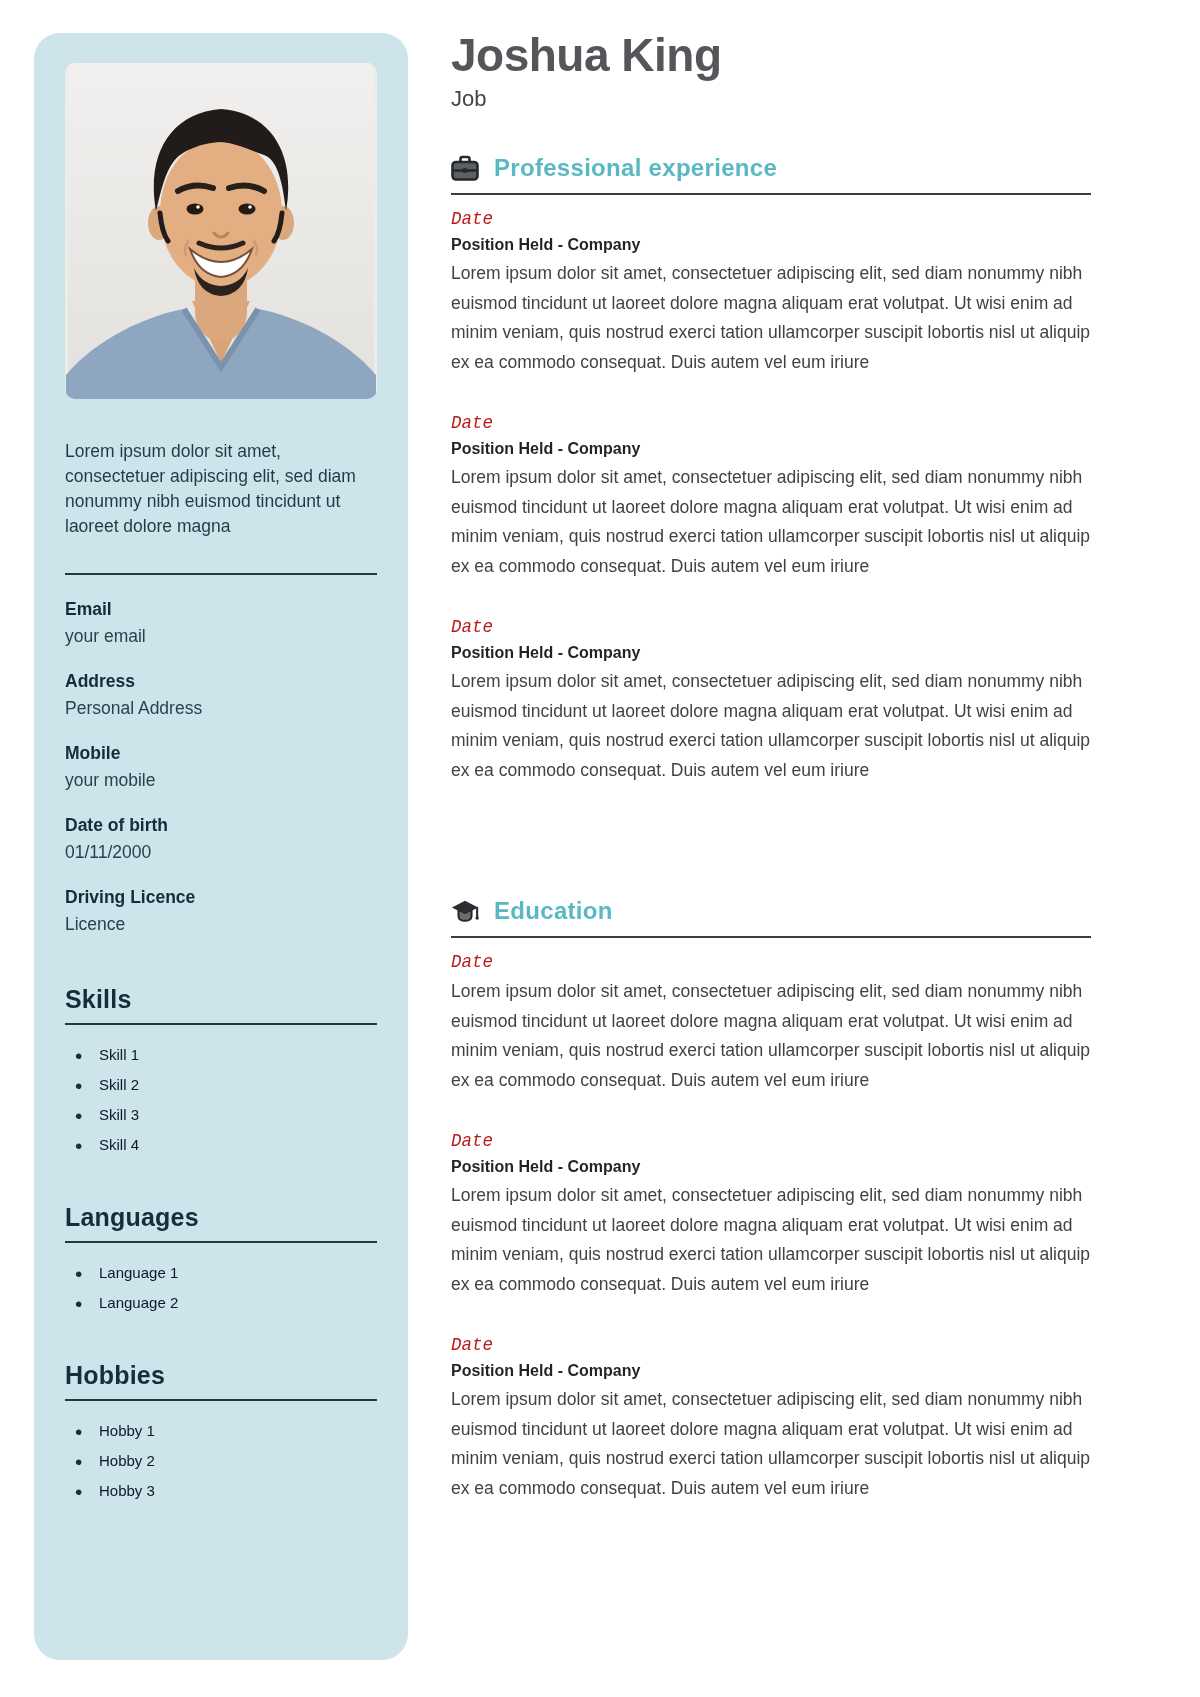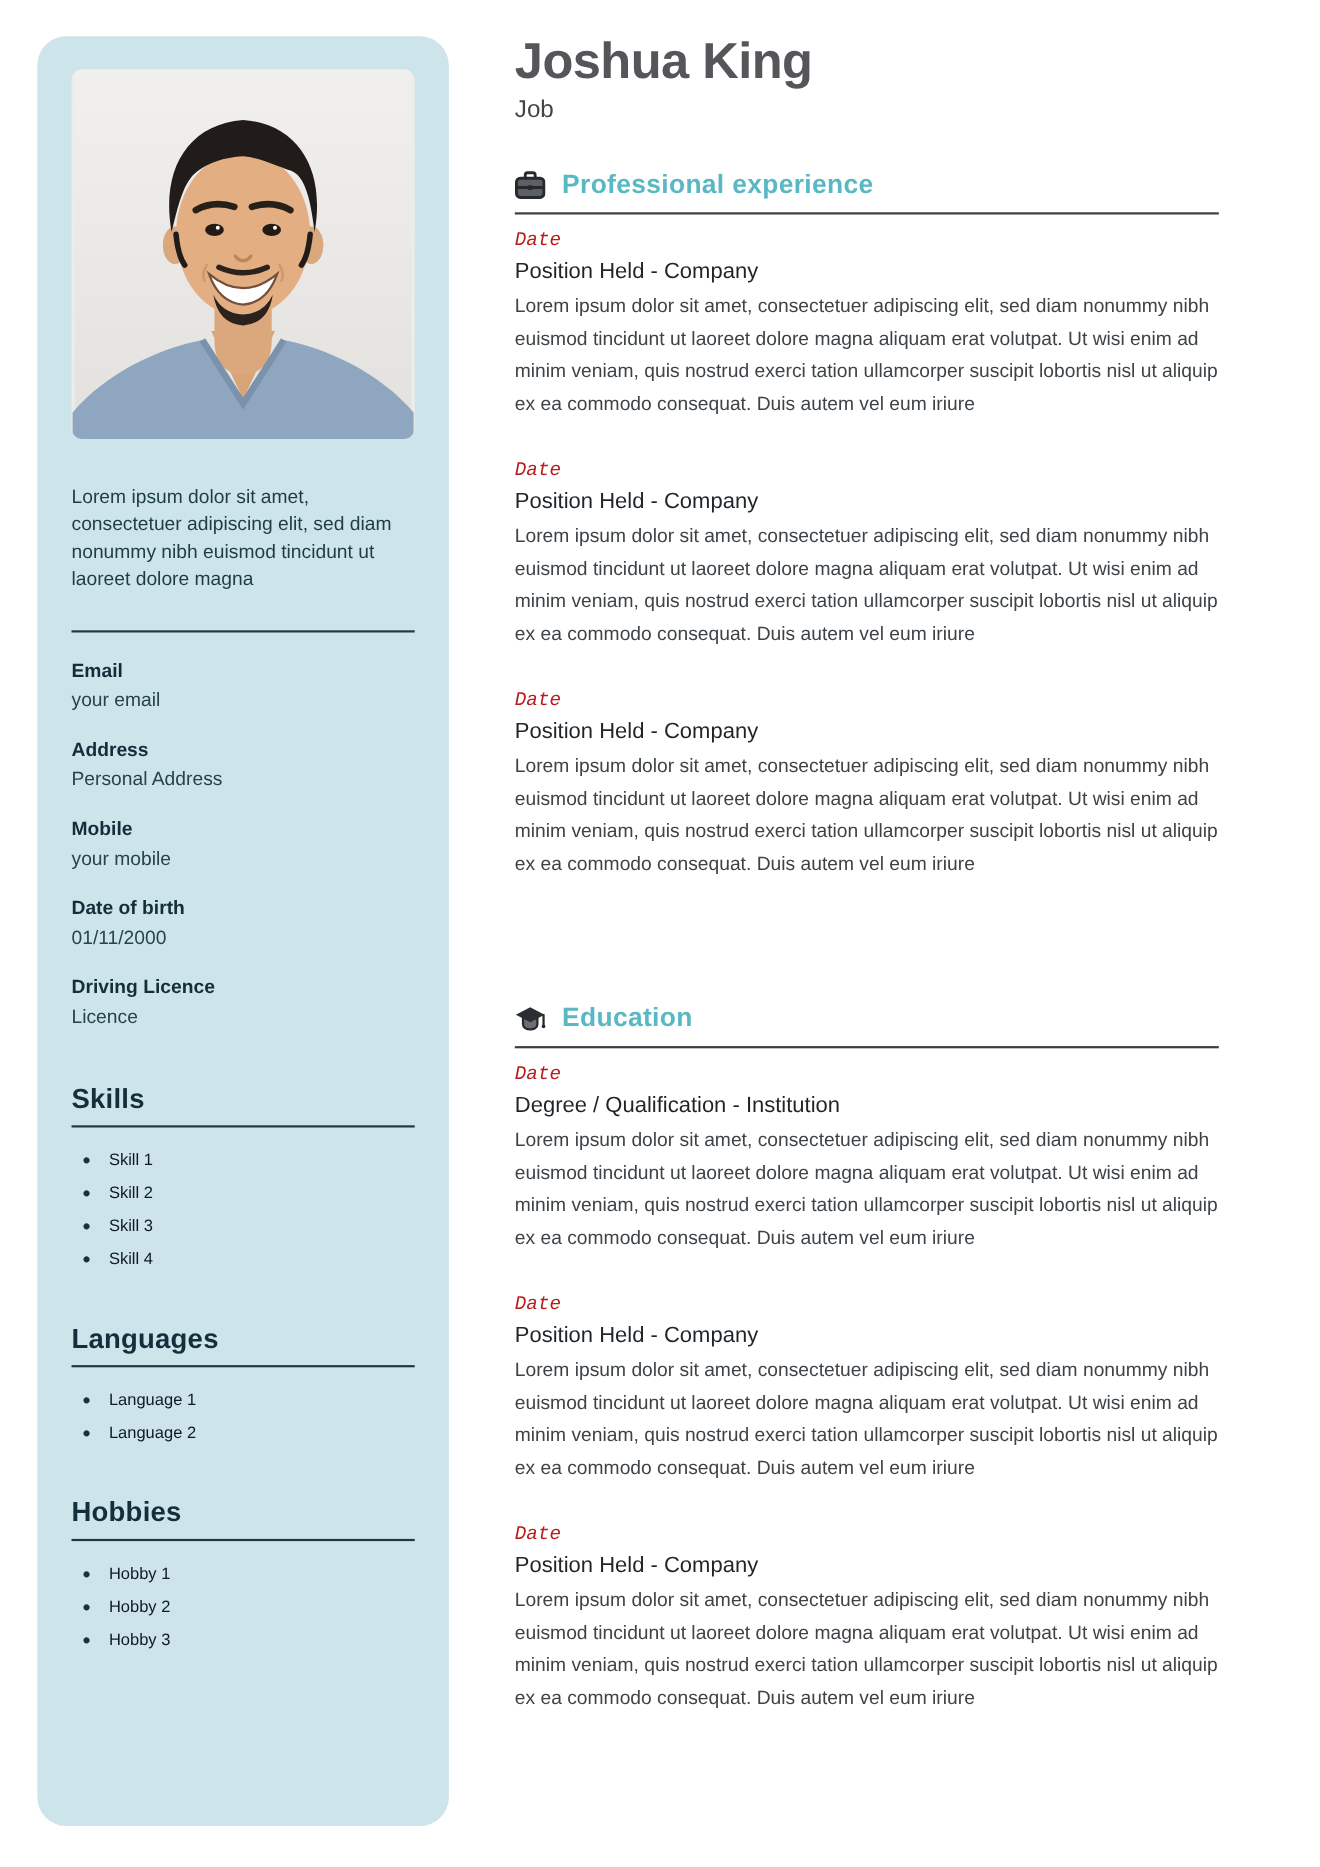--- a/index.html
+++ b/index.html
@@ -56,21 +56,21 @@
     font-size: 15px; color: #0f172a;
   }
   .side-list li::before {
     content: "\2022";
     position: absolute; left: 0; top: -2px;
     font-size: 21px; color: #16323d;
   }
 
   
   .main {
-    position: absolute; left: 468px; top: 0;
+    position: absolute; left: 451px; top: 0;
     width: 640px;
   }
   .name {
     margin: 28px 0 0 0;
     font-size: 46px; font-weight: 700;
     color: #56565a; letter-spacing: -0.5px;
   }
   .job { margin-top: 4px; font-size: 22px; color: #454549; }
 
   .section { margin-top: 42px; }
@@ -82,21 +82,21 @@
     font-size: 24px; font-weight: 700;
     color: #5ab8c4; letter-spacing: .3px;
   }
   .section-rule {
     border: none; border-top: 2px solid #383e44;
     margin: 11px 0 0 0;
   }
   .entry { margin-top: 36px; }
   .entry.first { margin-top: 14px; }
   .entry-date { font-size: 17.5px; font-style: italic; color: #b91c1c; font-family: Liberation Mono, monospace; }
-  .entry-title { margin-top: 7px; font-size: 20px; font-weight: 400; color: #1f2428; }
+  .entry-title { margin-top: 7px; font-size: 16px; font-weight: 700; color: #1f2428; }
   .entry-body {
     margin-top: 5px;
     font-size: 17.5px; line-height: 29.5px;
     color: #3e4347;
   }
 </style>
 </head>
 <body>
 
 <aside class="sidebar">
@@ -254,21 +254,20 @@
           <line x1="28" y1="9.5" x2="28" y2="19" stroke="#26292d" stroke-width="2.2" stroke-linecap="round"></line>
           <circle cx="28" cy="20.5" r="1.8" fill="#26292d"></circle>
         </svg>
       </span>
       <span class="section-title">Education</span>
     </div>
     <hr class="section-rule">
 
     <article class="entry first">
       <div class="entry-date">Date</div>
-      <div class="entry-title">Degree / Qualification - Institution</div>
       <div class="entry-body">Lorem ipsum dolor sit amet, consectetuer adipiscing elit, sed diam nonummy nibh euismod tincidunt ut laoreet dolore magna aliquam erat volutpat. Ut wisi enim ad minim veniam, quis nostrud exerci tation ullamcorper suscipit lobortis nisl ut aliquip ex ea commodo consequat. Duis autem vel eum iriure</div>
     </article>
 
     <article class="entry">
       <div class="entry-date">Date</div>
       <div class="entry-title">Position Held - Company</div>
       <div class="entry-body">Lorem ipsum dolor sit amet, consectetuer adipiscing elit, sed diam nonummy nibh euismod tincidunt ut laoreet dolore magna aliquam erat volutpat. Ut wisi enim ad minim veniam, quis nostrud exerci tation ullamcorper suscipit lobortis nisl ut aliquip ex ea commodo consequat. Duis autem vel eum iriure</div>
     </article>
 
     <article class="entry">

